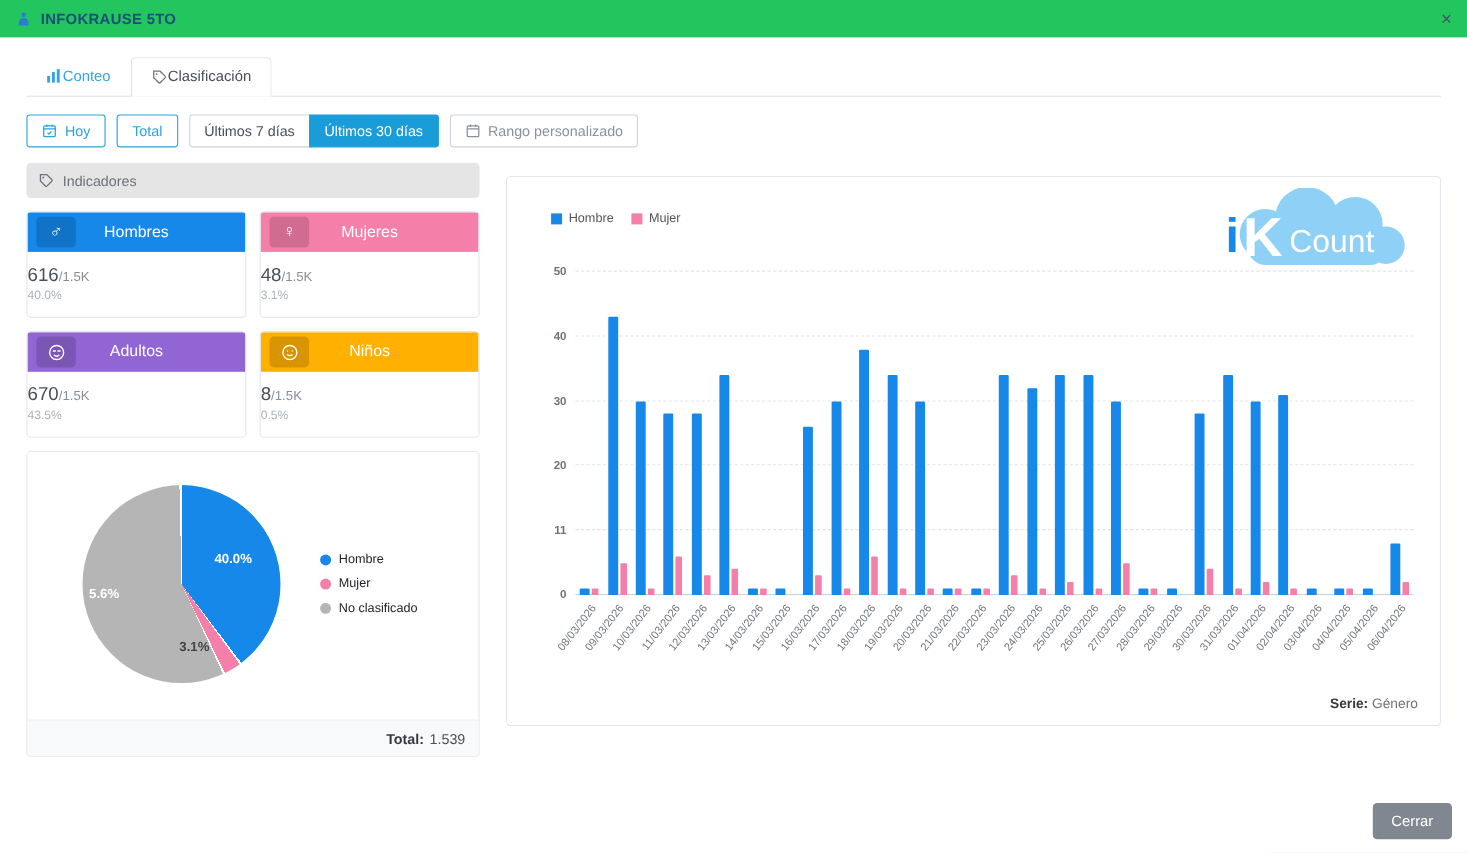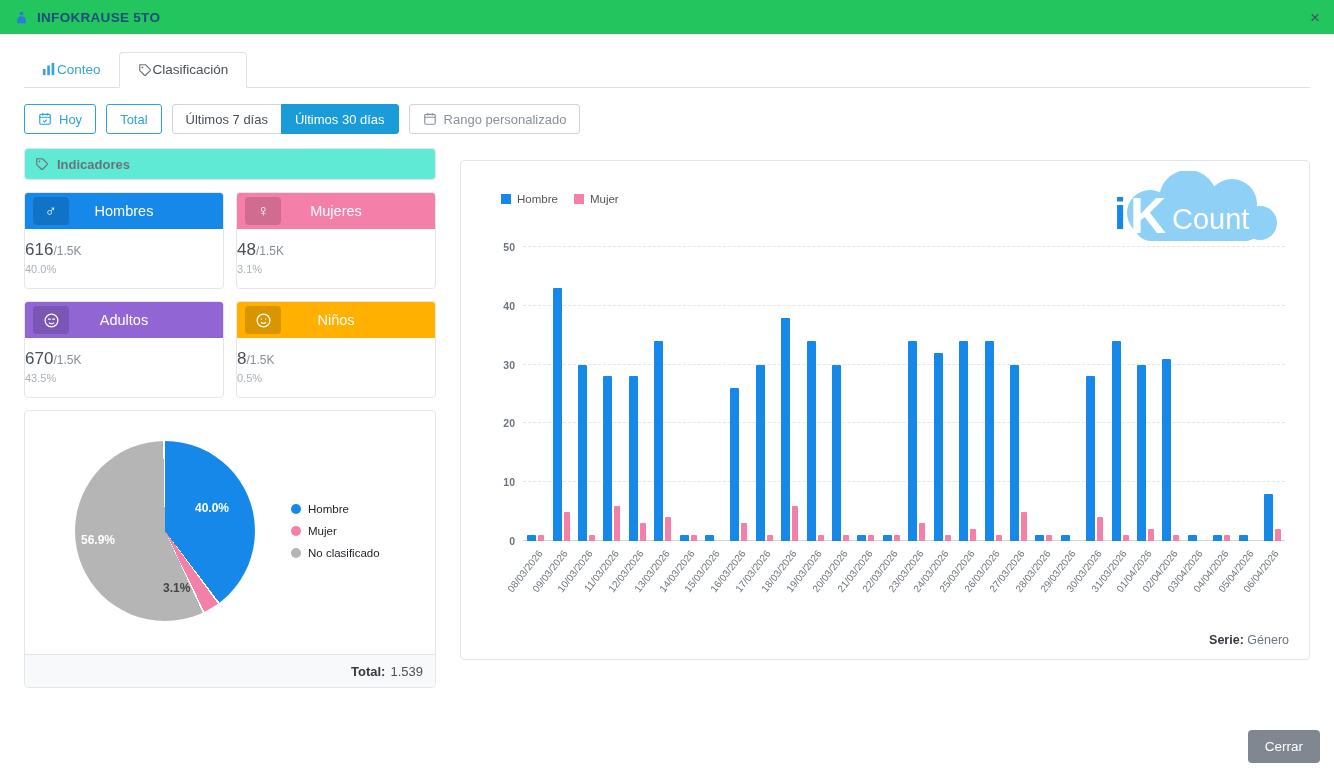--- a/index.html
+++ b/index.html
@@ -26,21 +26,21 @@
   .fbtn.muted { color:#8a9199; }
   .btn-group { display:flex; }
   .btn-group .fbtn:first-child { border-radius:3px 0 0 3px; margin-right:-1px; }
   .btn-group .fbtn:last-child { border-radius:0 3px 3px 0; }
 
   
   .content { display:flex; gap:24px; padding:0 24px; }
   .left-col { width:412px; flex:none; }
   .right-col { flex:1; min-width:0; }
 
-  .panel-head { height:32px; border:1px solid #e3e6ea; border-radius:4px; display:flex; align-items:center; gap:8px; padding:0 10px; font-size:13px; font-weight:bold; color:#6a737c; background:#5eead4; }
+  .panel-head { height:32px; border:1px solid #e3e6ea; border-radius:4px; display:flex; align-items:center; gap:8px; padding:0 10px; font-size:13px; font-weight:normal; color:#6a737c; background:#e5e5e5; }
   .panel-head .kebab { margin-left:auto; color:#6c757d; font-size:15px; cursor:pointer; padding:0 4px; }
 
   
   .cards { margin-top:12px; display:grid; grid-template-columns:1fr 1fr; gap:12px; }
   .ind-card { border:1px solid #e3e6ea; border-radius:4px; overflow:hidden; background:#fff; }
   .card-head { height:36px; position:relative; display:flex; align-items:center; justify-content:center; color:#fff; font-size:14.5px; }
   .icon-box { position:absolute; left:8px; top:4px; width:36px; height:28px; border-radius:4px; background:rgba(0,0,0,.15); display:flex; align-items:center; justify-content:center; color:#fff; font-size:16px; font-weight:bold; }
   .card-body { padding:11px 0 13px; }
   .value-line { font-size:17px; color:#495057; }
   .value-line .den { font-size:12px; color:#868e96; }
@@ -224,21 +224,21 @@
           </div>
         </div>
       </div>
 
       <div class="pie-card">
         <div class="pie-wrap">
           <div class="pie">
             <div class="pie-base" style="background: conic-gradient(rgb(21, 136, 234) 0deg, rgb(21, 136, 234) 142.8deg, rgb(255, 255, 255) 142.8deg, rgb(255, 255, 255) 144deg, rgb(244, 127, 169) 144deg, rgb(244, 127, 169) 153.96deg, rgb(255, 255, 255) 153.96deg, rgb(255, 255, 255) 155.16deg, rgb(181, 181, 181) 155.16deg, rgb(181, 181, 181) 358.8deg, rgb(255, 255, 255) 358.8deg, rgb(255, 255, 255) 360deg);"></div>
             <span class="pie-label l-hombre">40.0%</span>
             <span class="pie-label l-mujer">3.1%</span>
-            <span class="pie-label l-noclass">56.9%</span>
+            <span class="pie-label l-noclass">5.6%</span>
           </div>
           <div class="pie-legend">
             <div class="li">
                 <span class="dot" style="background: rgb(21, 136, 234);"></span>
                 <span>Hombre</span>
               </div>
             <div class="li">
                 <span class="dot" style="background: rgb(244, 127, 169);"></span>
                 <span>Mujer</span>
               </div>
@@ -282,21 +282,21 @@
             <text x="38" y="62" font-size="50" font-weight="bold" fill="#ffffff">K</text>
             <text x="80" y="58" font-size="29" fill="#ffffff">Count</text>
           </svg>
         </div>
 
         <div class="chart-area" id="barchart">
             <div class="gridline zero" style="bottom: 0px;">
               <span class="ytick">0</span>
             </div>
             <div class="gridline" style="bottom: 58.8px;">
-              <span class="ytick">10</span>
+              <span class="ytick">11</span>
             </div>
             <div class="gridline" style="bottom: 117.6px;">
               <span class="ytick">20</span>
             </div>
             <div class="gridline" style="bottom: 176.4px;">
               <span class="ytick">30</span>
             </div>
             <div class="gridline" style="bottom: 235.2px;">
               <span class="ytick">40</span>
             </div>

